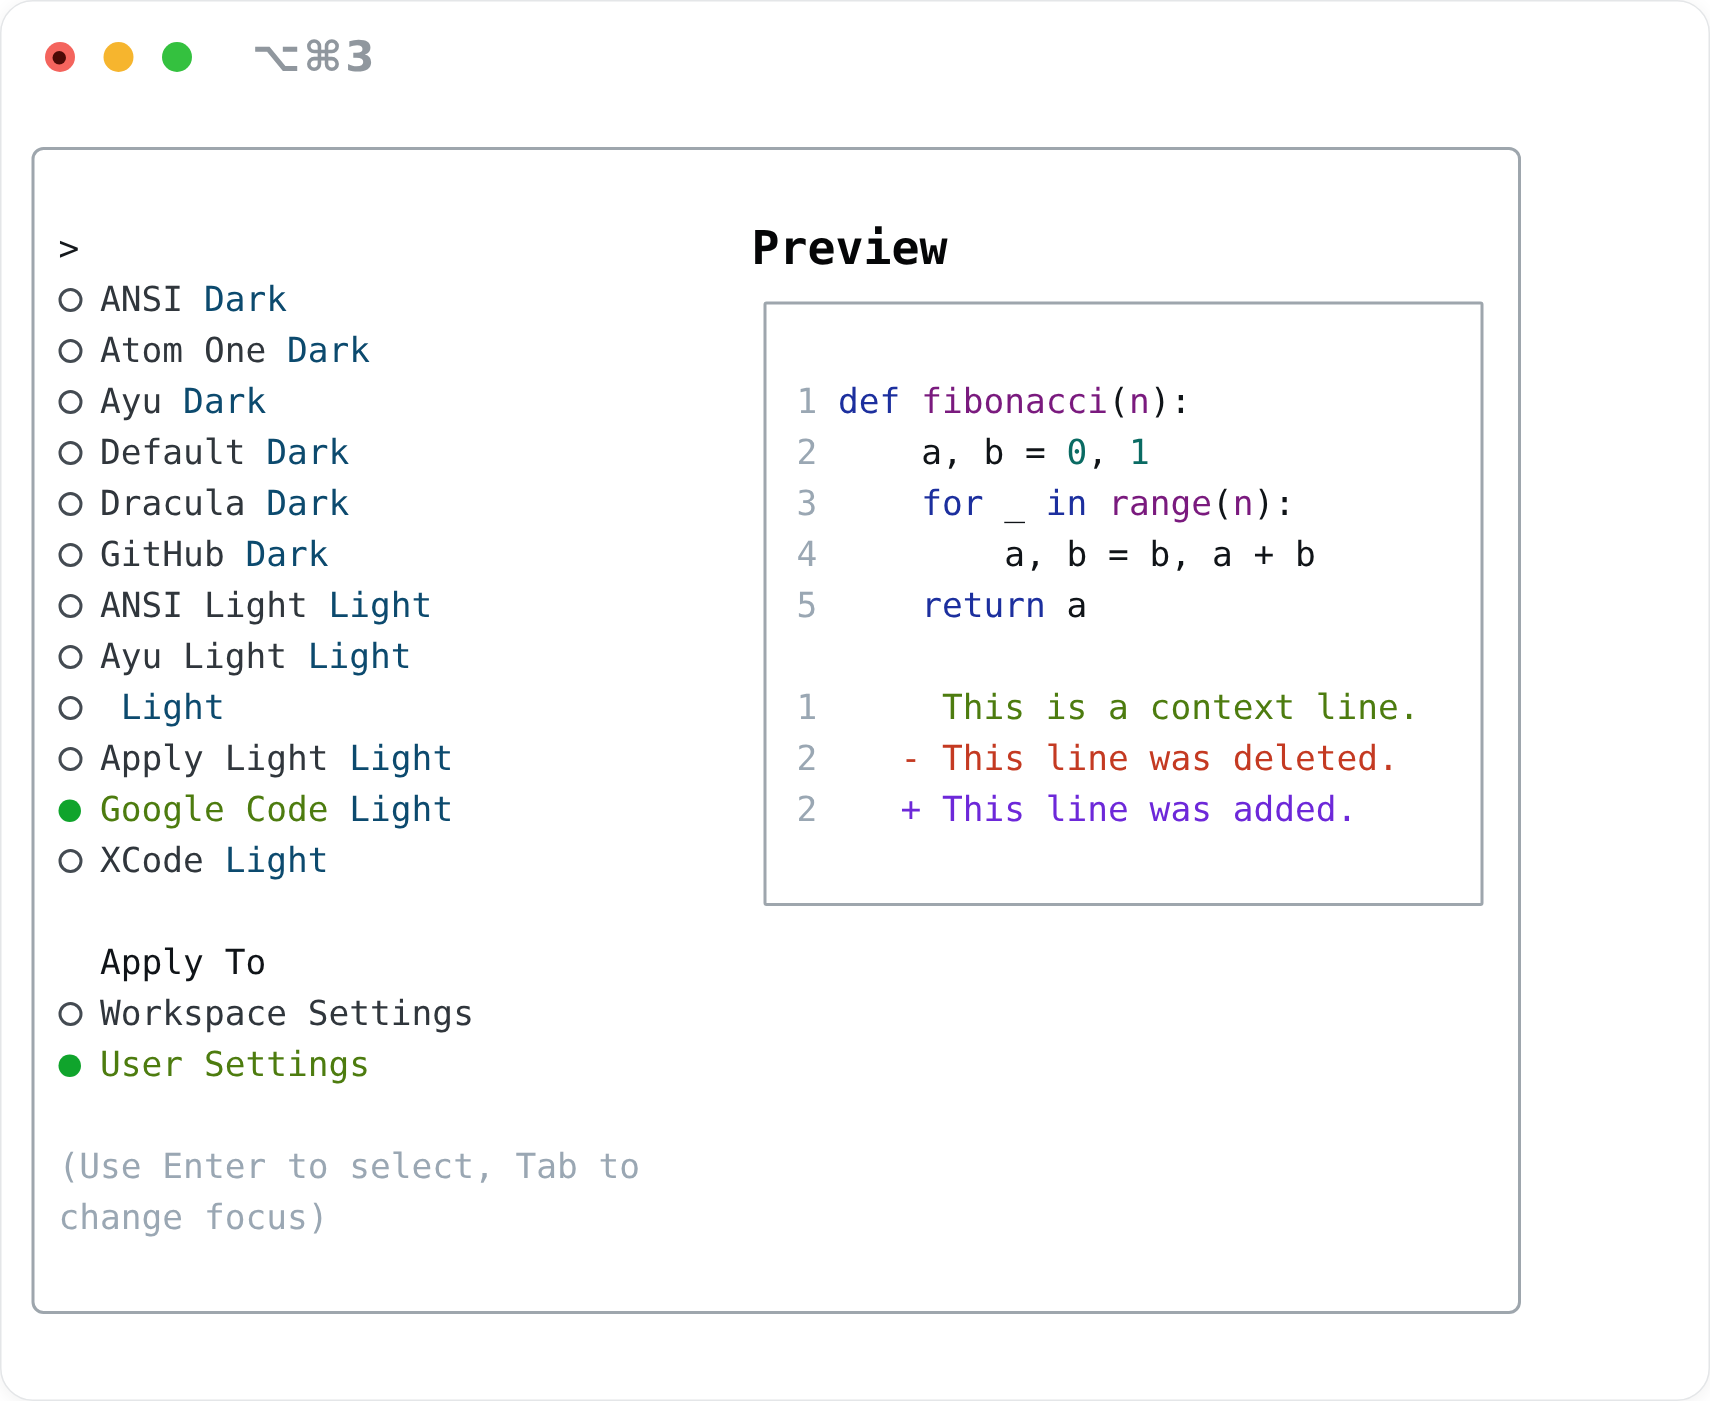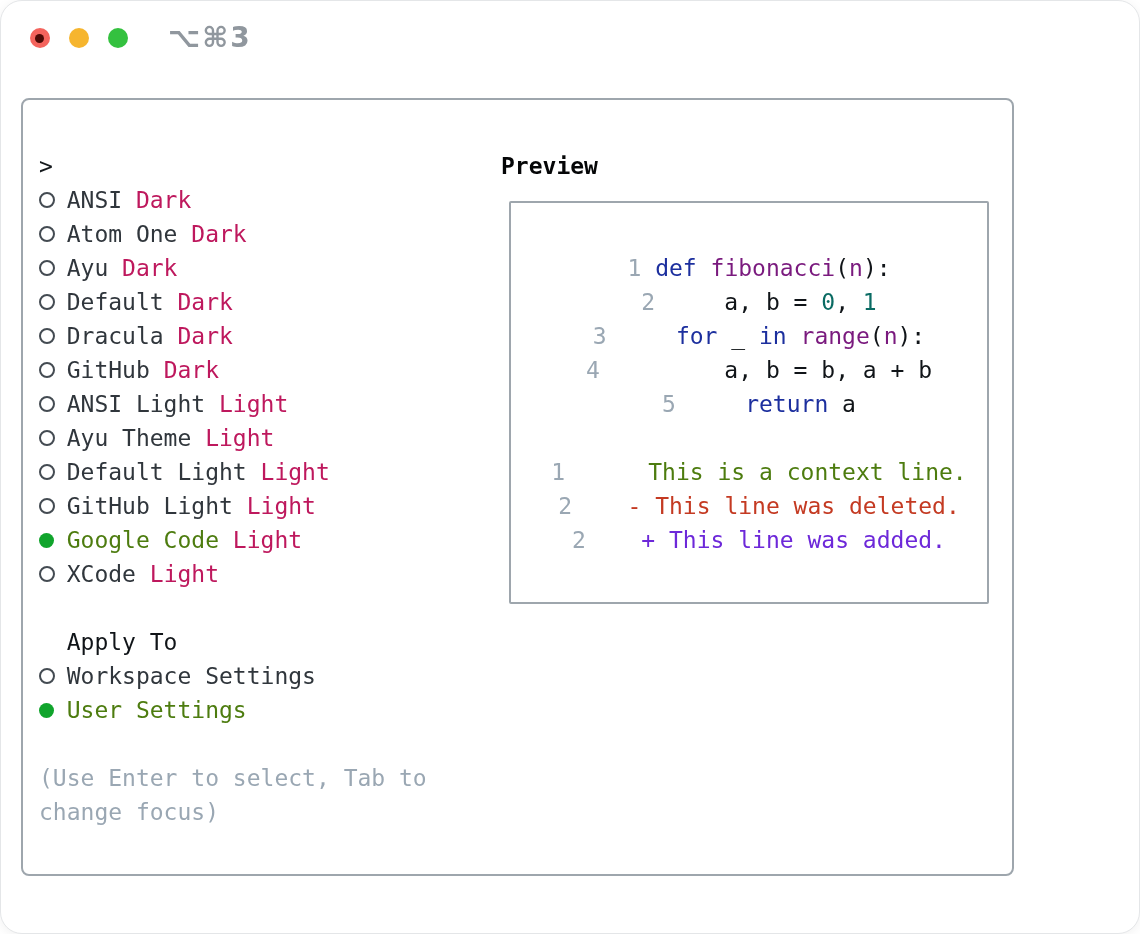--- a/index.html
+++ b/index.html
@@ -26,30 +26,30 @@
   .row.blank{height:34px;}
   .pfx{width:2ch;display:flex;align-items:center;flex:none;}
   .prompt{color:#15191d;}
   .hdr{font-weight:bold;color:#050607;}
   .apply-hdr{color:#101418;}
   .radio{width:12px;height:12px;border:2px solid #444b52;border-radius:50%;
          display:inline-block;box-sizing:content-box;}
   .radio.sel{width:15px;height:15px;border:none;background:#10a42c;}
   .nm{color:#30363c;}
   .nm.sel{color:#4d7c0f;}
-  .tag{color:#be185d;text-align:center;}
+  .tag{color:#0c4a6e;text-align:center;}
   .muted{color:#9aa7b3;text-align:right;}
   
   .preview-title{position:absolute;left:478px;top:49px;height:34px;line-height:34px;
-                 font-size:23px;font-weight:bold;color:#050607;}
+                 font-size:31px;font-weight:bold;color:#050607;}
   .preview-box{position:absolute;left:486px;top:101px;width:476px;height:399px;
                border:2px solid #9ea6ad;background:#ffffff;border-radius:2px;}
   #preview-code{margin:0;padding:48px 0 0 20px;font-family:"DejaVu Sans Mono",monospace;
                 font-size:23px;line-height:34px;}
-  #preview-code .line{height:34px;white-space:pre;text-align:center;}
+  #preview-code .line{height:34px;white-space:pre;}
   .ln{color:#9aa7b3;}
   .kw{color:#1c2f9e;}
   .fn{color:#7a1a7e;}
   .lit{color:#0a6b63;}
   .pl{color:#101418;}
   .ctx{color:#4d7c0f;}
   .del{color:#c43a22;}
   .add{color:#6d28d9;}
 </style>
 </head>
@@ -71,23 +71,23 @@
         <span class="pfx prompt">&gt;</span>
       </div>
       <div id="theme-items">
           <div class="row"><span class="pfx"><span class="radio"></span></span><span class="nm">ANSI</span><span class="tag"> Dark</span></div>
           <div class="row"><span class="pfx"><span class="radio"></span></span><span class="nm">Atom One</span><span class="tag"> Dark</span></div>
           <div class="row"><span class="pfx"><span class="radio"></span></span><span class="nm">Ayu</span><span class="tag"> Dark</span></div>
           <div class="row"><span class="pfx"><span class="radio"></span></span><span class="nm">Default</span><span class="tag"> Dark</span></div>
           <div class="row"><span class="pfx"><span class="radio"></span></span><span class="nm">Dracula</span><span class="tag"> Dark</span></div>
           <div class="row"><span class="pfx"><span class="radio"></span></span><span class="nm">GitHub</span><span class="tag"> Dark</span></div>
           <div class="row"><span class="pfx"><span class="radio"></span></span><span class="nm">ANSI Light</span><span class="tag"> Light</span></div>
-          <div class="row"><span class="pfx"><span class="radio"></span></span><span class="nm">Ayu Theme</span><span class="tag"> Light</span></div>
-          <div class="row"><span class="pfx"><span class="radio"></span></span><span class="nm">Default Light</span><span class="tag"> Light</span></div>
-          <div class="row"><span class="pfx"><span class="radio"></span></span><span class="nm">GitHub Light</span><span class="tag"> Light</span></div>
+          <div class="row"><span class="pfx"><span class="radio"></span></span><span class="nm">Ayu Light</span><span class="tag"> Light</span></div>
+          <div class="row"><span class="pfx"><span class="radio"></span></span><span class="tag"> Light</span></div>
+          <div class="row"><span class="pfx"><span class="radio"></span></span><span class="nm">Apply Light</span><span class="tag"> Light</span></div>
           <div class="row"><span class="pfx"><span class="radio sel"></span></span><span class="nm sel">Google Code</span><span class="tag"> Light</span></div>
           <div class="row"><span class="pfx"><span class="radio"></span></span><span class="nm">XCode</span><span class="tag"> Light</span></div>
         </div>
       <div class="row blank"></div>
       <div class="row">
         <span class="pfx"></span><span class="apply-hdr">Apply To</span>
       </div>
       <div id="apply-items">
           <div class="row"><span class="pfx"><span class="radio"></span></span><span class="nm">Workspace Settings</span></div>
           <div class="row"><span class="pfx"><span class="radio sel"></span></span><span class="nm sel">User Settings</span></div>

